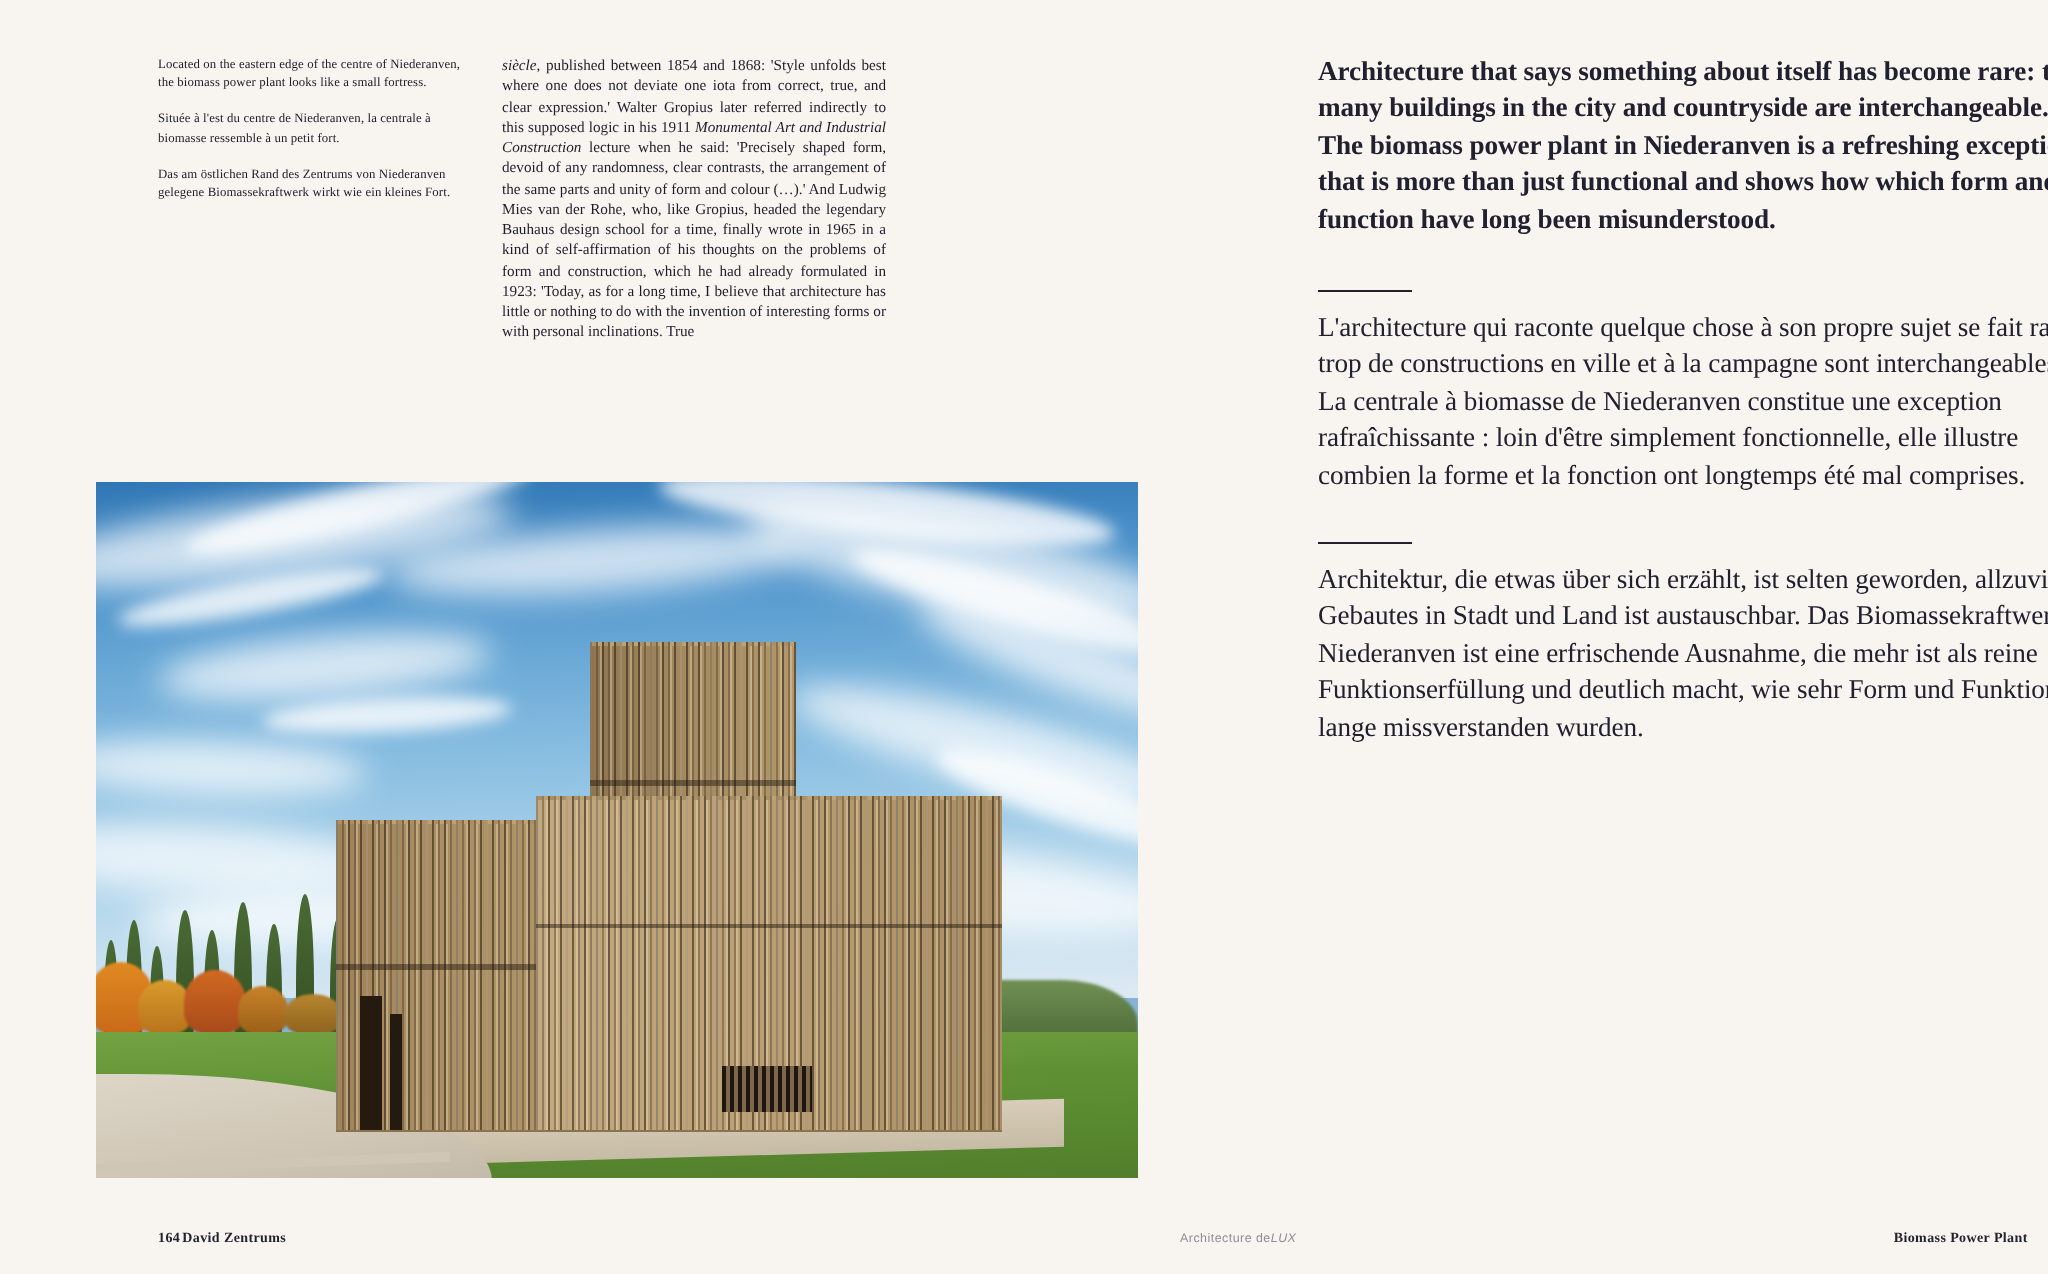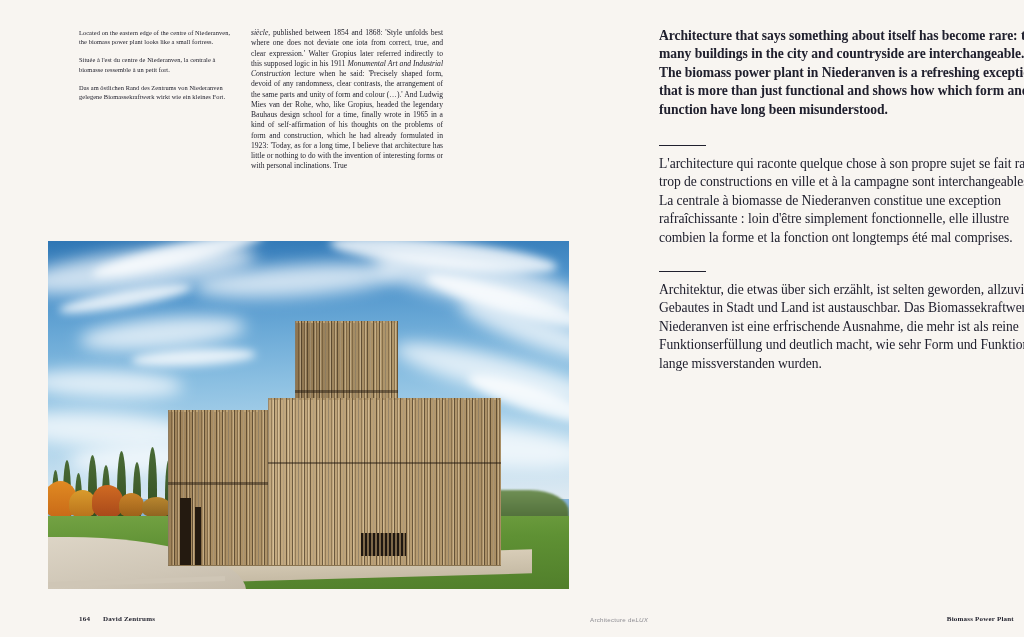--- a/index.html
+++ b/index.html
@@ -320,21 +320,21 @@
   }
   .rule.first { margin-top: 26px; }
 
   
   .footer-left {
     position: absolute;
     left: 31px;
     bottom: 14px;
     display: flex;
     align-items: center;
-    gap: 13px;
+    gap: 1px;
     font-family: "Liberation Serif", "DejaVu Serif", serif;
   }
   .folio {
     font-size: 7px;
     font-weight: bold;
     color: #23232f;
     letter-spacing: 0.2px;
   }
   .runhead {
     font-size: 7px;

